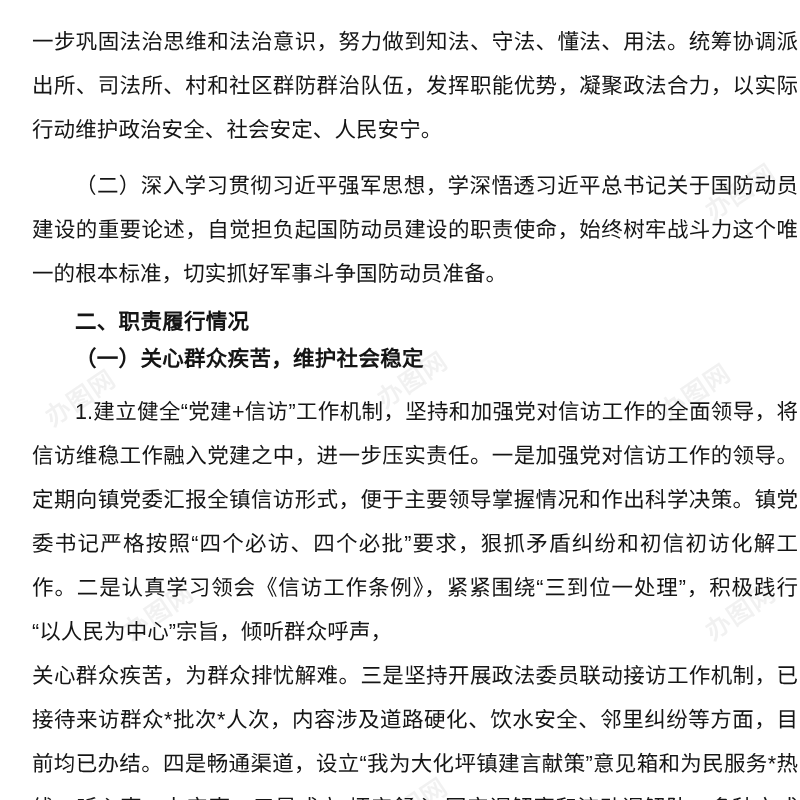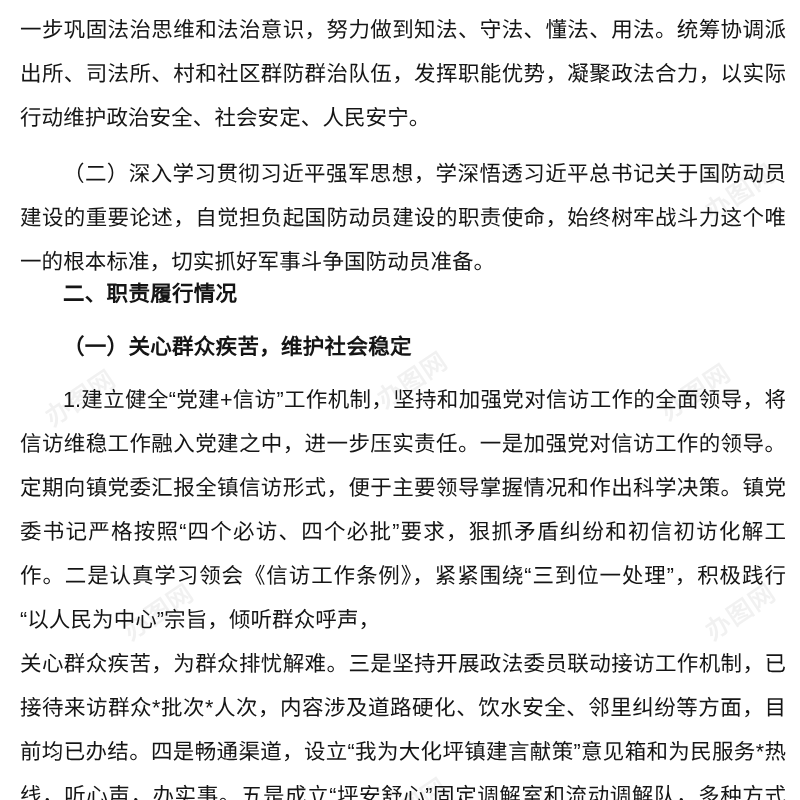--- a/index.html
+++ b/index.html
@@ -61,39 +61,39 @@
     font-size: 21.5px;
     line-height: 44px;
     letter-spacing: 0.1px;
     text-align: justify;
     text-justify: inter-character;
     white-space: normal;
     word-break: break-all;
   }
 
   .para {
-    margin: 0;
+    margin: 12px;
     font-size: 21.5px;
     line-height: 44px;
     text-align: justify;
     text-justify: inter-character;
     word-break: break-all;
   }
 
   .indent2 { text-indent: 2em; }
 
   .heading {
     font-weight: 700;
     letter-spacing: 0.3px;
   }
 
   
   .b-p1   { top: 8px; }
   .b-p2   { top: 152px; }
-  .b-h1   { top: 272px; }
+  .b-h1   { top: 288px; }
   .b-h2   { top: 325px; }
   .b-p3   { top: 378px; }
   .b-p4   { top: 642px; }
 
   .heading.b-h1, .heading.b-h2 { text-indent: 2em; }
 </style>
 </head>
 <body>
 
 <div id="page">

